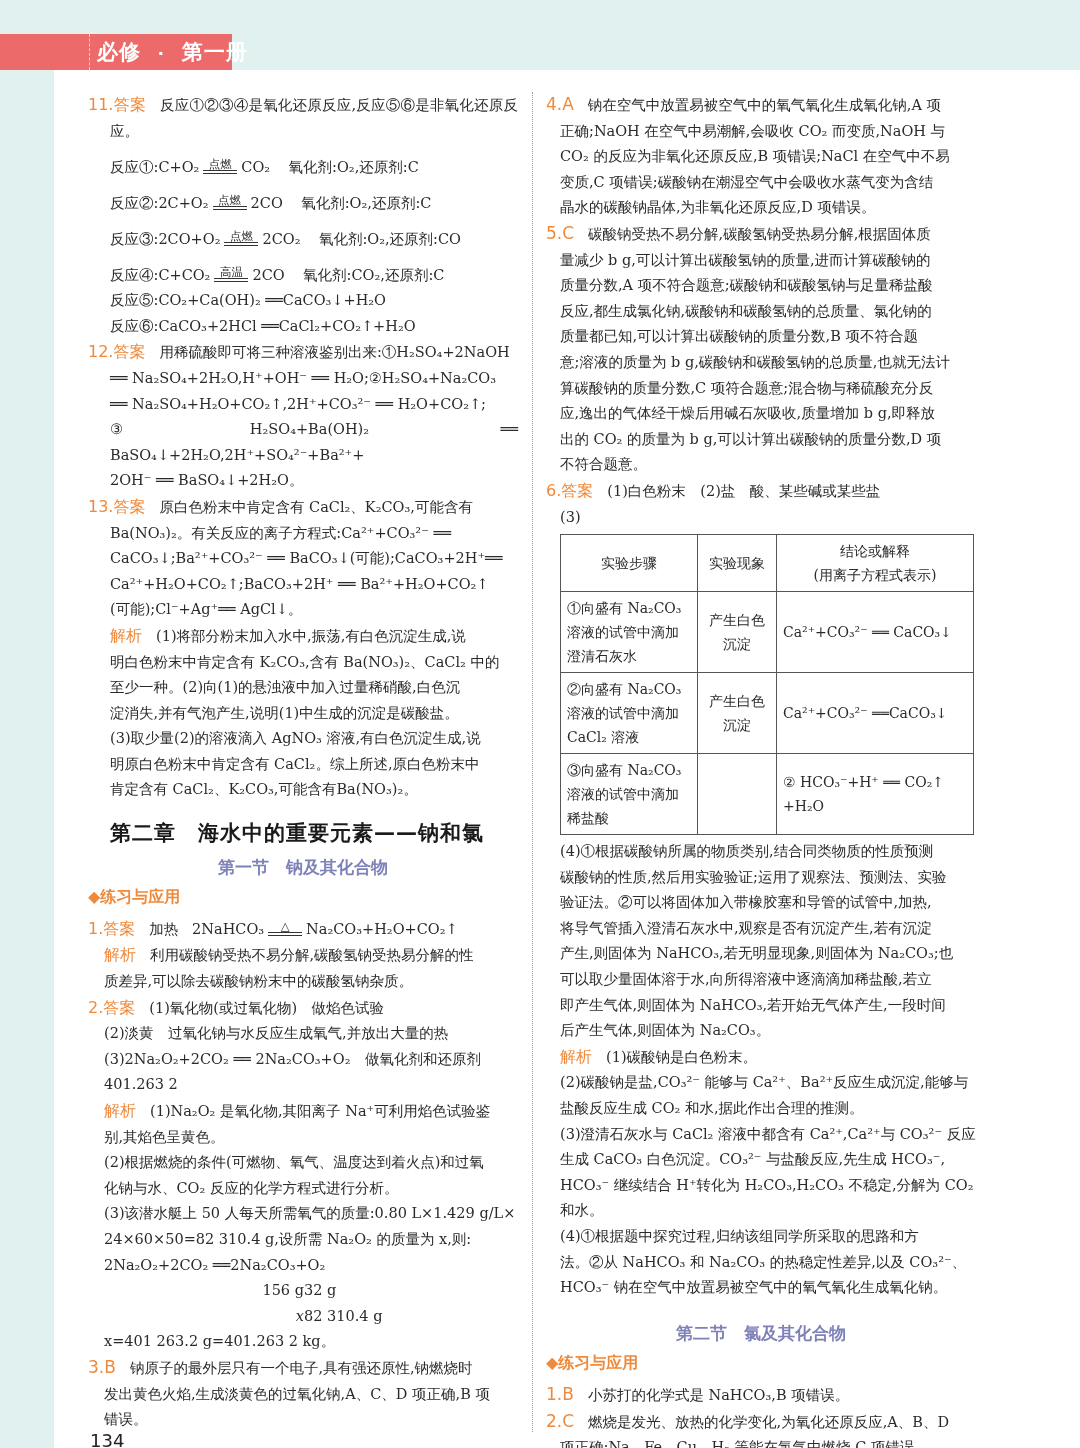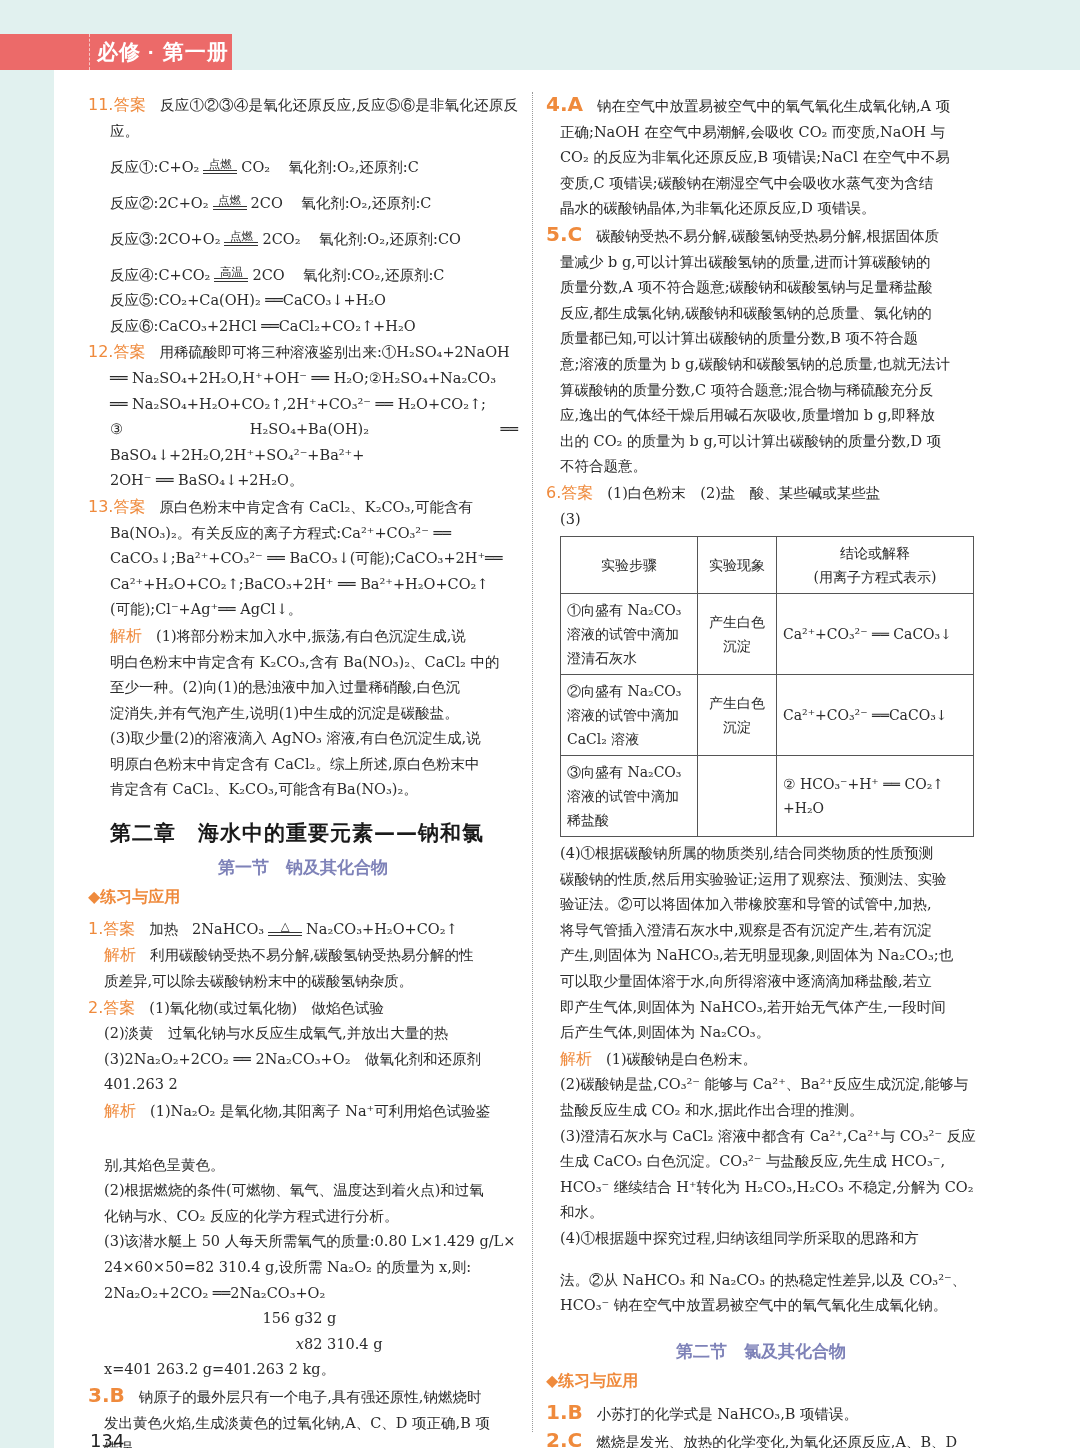--- a/index.html
+++ b/index.html
@@ -3,32 +3,32 @@
 <meta charset="utf-8">
 <style>
   html, body { margin:0; padding:0; }
   body { width:1080px; height:1448px; position:relative; background:#ffffff; overflow:hidden;
          font-family:"DejaVu Serif","Liberation Serif",serif; color:#2a2a2a; }
   .bg-top { position:absolute; left:0; top:0; width:1080px; height:55px; background:#e1f1ef; }
   .bg-left { position:absolute; left:0; top:55px; width:54px; height:1393px; background:#e1f1ef; }
   .bg-band { position:absolute; left:0; top:35px; width:1080px; height:35px; background:#e1f1ef; }
   .header-bar { position:absolute; left:0; top:34px; width:232px; height:36px; background:#ec6a69; }
   .header-dash { position:absolute; left:89px; top:34px; width:0; height:36px; border-left:1px dashed #f8c9c8; }
-  .header-title { position:absolute; left:97px; top:38px; font-family:Liberation Sans, sans-serif;
+  .header-title { position:absolute; left:97px; top:38px; font-family:Liberation Mono, monospace;
                   font-weight:bold; font-size:21px; color:#ffffff; letter-spacing:1px; }
   .white-area { position:absolute; left:54px; top:70px; width:1026px; height:1378px; background:#ffffff; }
   .col { position:absolute; font-size:14.5px; line-height:25.6px; }
   .col-left { left:88px; top:92px; width:430px; }
   .col-right { left:546px; top:92px; width:430px; }
   .divider { position:absolute; left:532px; top:92px; height:1340px; border-left:1px dotted #999; }
   .p { margin:0; text-align:justify; }
   .indent { padding-left:22px; }
   .hang { padding-left:22px; text-indent:-22px; }
   .lbl { font-family:"DejaVu Sans","Liberation Sans",sans-serif; color:#ef8a3c; font-size:16px; margin-right:14px; }
-  .lbl-b { font-family:"DejaVu Sans","Liberation Sans",sans-serif; color:#ef8a3c; font-size:20px; font-weight:bold; margin-right:14px; }
+  .lbl-b { font-family:"DejaVu Sans","Liberation Sans",sans-serif; color:#ef8a3c; font-size:17px; font-weight:normal; margin-right:14px; }
   .eq-row { display:flex; align-items:flex-end; height:36px; padding-left:22px; }
   .eq-row.short { height:25.6px; }
   .cond { display:inline-flex; flex-direction:column; align-items:center; margin:0 4px; font-size:11.5px; line-height:12px; }
   .cond .bar { width:34px; border-top:1px solid #333; border-bottom:1px solid #333; height:2px; margin-bottom:6px; }
   .chapter { font-family:"DejaVu Sans","Liberation Sans",sans-serif; font-weight:bold; font-size:21px; color:#1a1a1a;
              margin:18px 0 8px 22px; letter-spacing:1px; }
   .section { font-family:"DejaVu Sans","Liberation Sans",sans-serif; font-weight:bold; font-size:17px; color:#7e82b8;
              text-align:center; margin:2px 0 4px 0; }
   .sub { font-family:"DejaVu Sans","Liberation Sans",sans-serif; font-weight:bold; font-size:16px; color:#ef8a3c; margin:0 0 6px 0; }
   .page-num { position:absolute; left:90px; top:1430px; font-family:"DejaVu Sans","Liberation Sans",sans-serif; font-size:18px; color:#222; }
@@ -133,21 +133,21 @@
     <p class="p indent" style="padding-left:16px;"><span class="lbl">解析</span><span>利用碳酸钠受热不易分解,碳酸氢钠受热易分解的性</span></p>
     <p class="p" style="padding-left:16px;">质差异,可以除去碳酸钠粉末中的碳酸氢钠杂质。</p>
   </div>
 
   <div>
     <p class="p"><span class="lbl">2.答案</span><span>(1)氧化物(或过氧化物)　做焰色试验</span></p>
     <p class="p" style="padding-left:16px;">(2)淡黄　过氧化钠与水反应生成氧气,并放出大量的热</p>
     <p class="p" style="padding-left:16px;">(3)2Na₂O₂+2CO₂ ══ 2Na₂CO₃+O₂　做氧化剂和还原剂</p>
     <p class="p" style="padding-left:16px;">401.263 2</p>
     <p class="p" style="padding-left:16px;"><span class="lbl">解析</span><span>(1)Na₂O₂ 是氧化物,其阳离子 Na⁺可利用焰色试验鉴</span></p>
-    <p class="p" style="padding-left:16px;margin-top:28px;">别,其焰色呈黄色。</p>
+    <p class="p" style="padding-left:16px;">别,其焰色呈黄色。</p>
     <p class="p" style="padding-left:16px;">(2)根据燃烧的条件(可燃物、氧气、温度达到着火点)和过氧</p>
     <p class="p" style="padding-left:16px;">化钠与水、CO₂ 反应的化学方程式进行分析。</p>
     <p class="p" style="padding-left:16px;">(3)该潜水艇上 50 人每天所需氧气的质量:0.80 L×1.429 g/L×</p>
     <p class="p" style="padding-left:16px;">24×60×50=82 310.4 g,设所需 Na₂O₂ 的质量为 x,则:</p>
     <p class="p" style="padding-left:16px;">2Na₂O₂+2CO₂ ══2Na₂CO₃+O₂</p>
     <div class="calc-row" style="padding-left:16px;">
         <span>156 g</span>
         <span>32 g</span>
       </div>
     <div class="calc-row" style="padding-left:16px;font-style:normal;">
@@ -227,21 +227,21 @@
     <p class="p" style="padding-left:14px;">即产生气体,则固体为 NaHCO₃,若开始无气体产生,一段时间</p>
     <p class="p" style="padding-left:14px;">后产生气体,则固体为 Na₂CO₃。</p>
     <p class="p" style="padding-left:14px;"><span class="lbl">解析</span><span>(1)碳酸钠是白色粉末。</span></p>
     <p class="p" style="padding-left:14px;">(2)碳酸钠是盐,CO₃²⁻ 能够与 Ca²⁺、Ba²⁺反应生成沉淀,能够与</p>
     <p class="p" style="padding-left:14px;">盐酸反应生成 CO₂ 和水,据此作出合理的推测。</p>
     <p class="p" style="padding-left:14px;">(3)澄清石灰水与 CaCl₂ 溶液中都含有 Ca²⁺,Ca²⁺与 CO₃²⁻ 反应</p>
     <p class="p" style="padding-left:14px;">生成 CaCO₃ 白色沉淀。CO₃²⁻ 与盐酸反应,先生成 HCO₃⁻,</p>
     <p class="p" style="padding-left:14px;">HCO₃⁻ 继续结合 H⁺转化为 H₂CO₃,H₂CO₃ 不稳定,分解为 CO₂</p>
     <p class="p" style="padding-left:14px;">和水。</p>
     <p class="p" style="padding-left:14px;">(4)①根据题中探究过程,归纳该组同学所采取的思路和方</p>
-    <p class="p" style="padding-left:14px;margin-top:16px;">法。②从 NaHCO₃ 和 Na₂CO₃ 的热稳定性差异,以及 CO₃²⁻、</p>
+    <p class="p" style="padding-left:14px;">法。②从 NaHCO₃ 和 Na₂CO₃ 的热稳定性差异,以及 CO₃²⁻、</p>
     <p class="p" style="padding-left:14px;">HCO₃⁻ 钠在空气中放置易被空气中的氧气氧化生成氧化钠。</p>
   </div>
 
   <div class="section" style="margin-top:20px;">第二节　氯及其化合物</div>
   <div class="sub">◆练习与应用</div>
 
   <div>
     <p class="p"><span class="lbl-b">1.B</span><span>小苏打的化学式是 NaHCO₃,B 项错误。</span></p>
   </div>
   <div>

